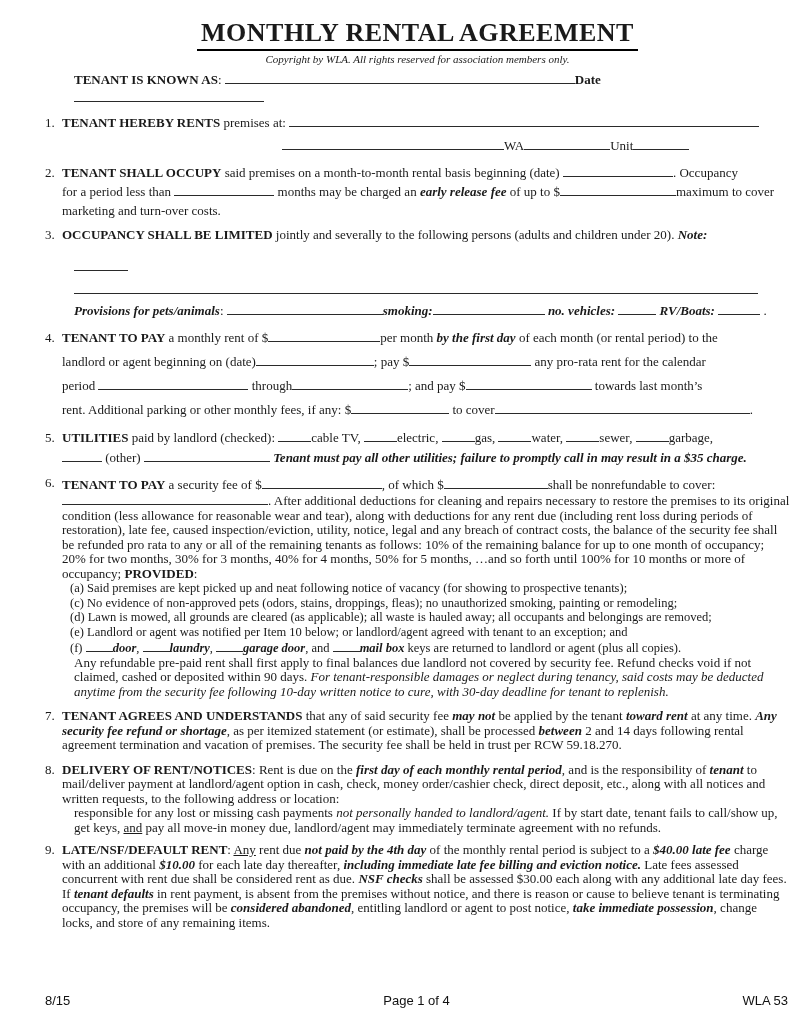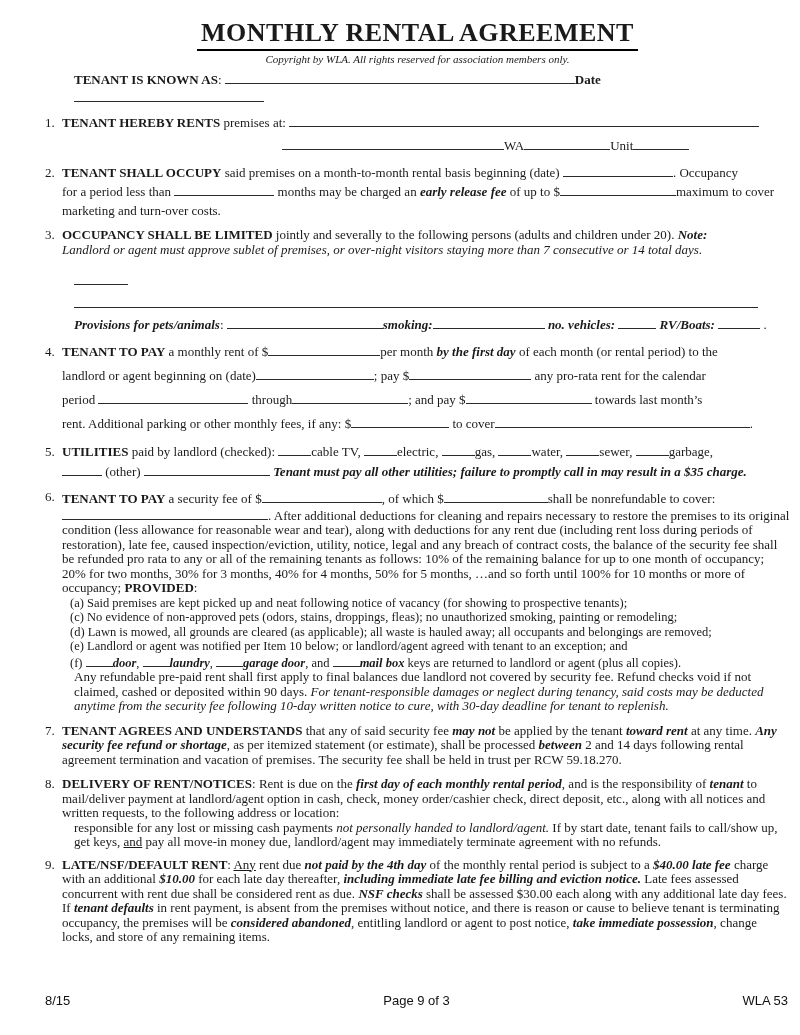--- a/index.html
+++ b/index.html
@@ -52,21 +52,21 @@
       <div class="block lh23 mt4 sec">
         <span class="num">1.</span>
         <div class="body"><span class="b">TENANT HEREBY RENTS</span><span> premises at: </span><span class="blank" style="width: 470px;"></span><br><span class="spacer" style="width: 220px;"></span><span class="blank" style="width: 222px;"></span><span>WA</span><span class="blank" style="width: 86px;"></span><span>Unit</span><span class="blank" style="width: 56px;"></span></div>
       </div>
       <div class="block lh19 mt6 sec">
         <span class="num">2.</span>
         <div class="body"><span class="b">TENANT SHALL OCCUPY</span><span> said premises on a month-to-month rental basis beginning (date) </span><span class="blank" style="width: 110px;"></span><span>. Occupancy</span><br><span>for a period less than </span><span class="blank" style="width: 100px;"></span><span> months may be charged an </span><span class="b i">early release fee</span><span> of up to $</span><span class="blank" style="width: 116px;"></span><span>maximum to cover</span><br><span>marketing and turn-over costs.</span></div>
       </div>
       <div class="block lh145 mt8 sec">
         <span class="num">3.</span>
-        <div class="body"><span class="b">OCCUPANCY SHALL BE LIMITED</span><span> jointly and severally to the following persons (adults and children under 20). </span><span class="b i">Note:</span><br><span class="i">Landlord or agent must approve sublet of premises, or over-night visitors staying more than 7 consecutive or 14 total days.</span></div>
+        <div class="body"><span class="b">OCCUPANCY SHALL BE LIMITED</span><span> jointly and severally to the following persons (adults and children under 20). </span><span class="b i">Note:</span><br></div>
       </div>
       <div class="block ind lh13 mt2"><span class="spacer" style="width: 672px;"></span><span class="blank" style="width: 54px;"></span></div>
       <div class="block ind lh13 mt8"><span class="blank" style="width: 684px;"></span></div>
       <div class="block ind lh15 mt6"><span class="b i">Provisions for pets/animals</span><span>: </span><span class="blank" style="width: 156px;"></span><span class="b i">smoking:</span><span class="blank" style="width: 112px;"></span><span class="b i"> no. vehicles: </span><span class="blank" style="width: 38px;"></span><span class="b i"> RV/Boats: </span><span class="blank" style="width: 42px;"></span><span> .</span></div>
       <div class="block lh24 mt8 sec">
         <span class="num">4.</span>
         <div class="body"><span class="b">TENANT TO PAY</span><span> a monthly rent of $</span><span class="blank" style="width: 112px;"></span><span>per month </span><span class="b i">by the first day</span><span> of each month (or rental period) to the</span><br><span>landlord or agent beginning on (date)</span><span class="blank" style="width: 118px;"></span><span>; pay $</span><span class="blank" style="width: 122px;"></span><span> any pro-rata rent for the calendar</span><br><span>period </span><span class="blank" style="width: 150px;"></span><span> through</span><span class="blank" style="width: 116px;"></span><span>; and pay $</span><span class="blank" style="width: 126px;"></span><span> towards last month’s</span><br><span>rent. Additional parking or other monthly fees, if any: $</span><span class="blank" style="width: 98px;"></span><span> to cover</span><span class="blank" style="width: 255px;"></span><span>.</span></div>
       </div>
       <div class="block lh20 mt6 sec">
         <span class="num">5.</span>
@@ -92,16 +92,16 @@
       </div>
       <div class="block ind lh145"><span>responsible for any lost or missing cash payments </span><span class="i">not personally handed to landlord/agent.</span><span> If by start date, tenant fails to call/show up, get keys, </span><span class="u">and</span><span> pay all move-in money due, landlord/agent may immediately terminate agreement with no refunds.</span></div>
       <div class="block lh145 mt8 sec">
         <span class="num">9.</span>
         <div class="body"><span class="b">LATE/NSF/DEFAULT RENT</span><span>: </span><span class="u">Any</span><span> rent due </span><span class="b i">not paid by the 4th day</span><span> of the monthly rental period is subject to a </span><span class="b i">$40.00 late fee</span><span> charge with an additional </span><span class="b i">$10.00</span><span> for each late day thereafter, </span><span class="b i">including immediate late fee billing and eviction notice.</span><span> Late fees assessed concurrent with rent due shall be considered rent as due. </span><span class="b i">NSF checks</span><span> shall be assessed $30.00 each along with any additional late day fees. If </span><span class="b i">tenant defaults</span><span> in rent payment, is absent from the premises without notice, and there is reason or cause to believe tenant is terminating occupancy, the premises will be </span><span class="b i">considered abandoned</span><span>, entitling landlord or agent to post notice, </span><span class="b i">take immediate possession</span><span>, change locks, and store of any remaining items.</span></div>
       </div>
     </div>
 
   <div class="footer">
     <span class="l">8/15</span>
-    <span class="c">Page 9 of 3</span>
+    <span class="c">Page 1 of 4</span>
     <span class="r">WLA 53</span>
   </div>
 </div>
 
 </body></html>

